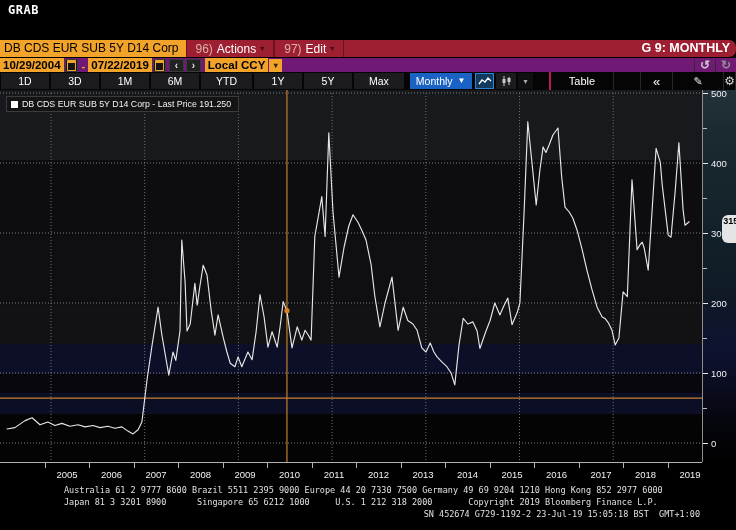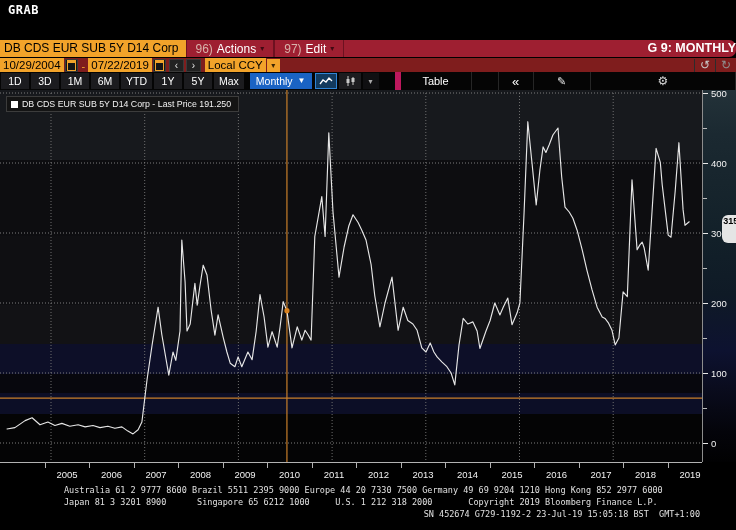--- a/index.html
+++ b/index.html
@@ -15,59 +15,59 @@
   #titlebar{left:0;top:40px;width:736px;height:17px;background:#9e1f31;
             display:flex;align-items:stretch;border-radius:7px;}
   #sec-name{background:#f2a32a;color:#000;font-size:12px;line-height:17px;
             padding:0 7px 0 4px;white-space:nowrap;}
   .red-btn{display:flex;align-items:center;gap:4px;padding:0 9px;
            border-left:1px solid #6d1120;border-right:1px solid #6d1120;
            color:#fff;font-size:12px;white-space:nowrap;cursor:default;}
   .red-btn .num{color:#d8b3ab;}
   .red-btn .caret{color:#3f0a12;font-size:8px;}
   #g9{margin-left:auto;color:#fff;font-size:12.5px;font-weight:700;
-      line-height:17px;padding-right:0;}
-
-  
-  #daterow{left:0;top:58px;width:736px;height:14px;background:#7f1d1d;
-           display:flex;align-items:flex-end;}
+      line-height:17px;padding-right:6px;}
+
+  
+  #daterow{left:0;top:58px;width:736px;height:14px;background:#701a75;
+           display:flex;align-items:flex-end;font-weight:bold;}
   .datefield{background:#f2a32a;color:#000;font-size:11.5px;line-height:14px;
              padding:0 3px;white-space:nowrap;}
   .calbtn{width:13px;height:13px;background:#161616;border:1px solid #3a3a3a;
           box-sizing:border-box;margin:0 1px;display:flex;align-items:center;
           justify-content:center;}
   .calglyph{width:7px;height:7px;border:1px solid #f2a32a;border-top:3px solid #f2a32a;}
   .dash{color:#f2a32a;font-size:11px;padding:0 3px;}
   .navbtn{width:15px;height:13px;background:#222;border:1px solid #3a3a3a;
           box-sizing:border-box;color:#e8e8e8;font-size:10px;line-height:11px;
           text-align:center;margin-left:2px;cursor:default;}
   .ccy-caret{width:13px;height:13px;background:#f2a32a;margin-left:1px;
              color:#3a2605;font-size:8px;text-align:center;line-height:13px;}
   .histbtn{width:20px;height:13px;color:#c9c9c9;font-size:12px;line-height:13px;
            text-align:center;border-left:1px solid #2c2c2c;cursor:default;}
 
   
   #toolbar{left:0;top:72px;width:736px;height:18px;background:#050505;
            display:flex;align-items:center;}
   .range-btn{height:16px;background:#1c1c1f;color:#fff;font-size:10.5px;
-             line-height:16px;padding:0 5px;margin-right:2px;text-align:center;
+             line-height:16px;padding:0 15px;margin-right:2px;text-align:center;
              min-width:18px;cursor:default;}
   #period-btn{height:16px;background:#1a63c4;color:#fff;font-size:10.5px;
               line-height:16px;padding:0 6px;margin:0 3px 0 4px;display:flex;
               align-items:center;gap:5px;cursor:default;}
   #period-btn .caret{font-size:8px;}
   .icon-tile{height:16px;display:flex;align-items:center;justify-content:center;
              margin-right:2px;cursor:default;}
   #line-icon-tile{width:22px;background:#123a5e;border:1px solid #2f84d6;
                   box-sizing:border-box;}
   #candle-icon-tile{width:22px;background:#1c1c1f;}
   #mini-caret-tile{width:16px;background:#101012;color:#aaa;font-size:8px;}
   .seg{height:18px;display:flex;align-items:center;justify-content:center;
        color:#fff;font-size:11px;border-right:1px solid #262626;cursor:default;}
-  #table-btn{width:70px;margin-left:14px;border-left:6px solid #be185d;}
+  #table-btn{width:70px;margin-left:14px;border-left:2px solid #be185d;}
   #collapse-btn{width:34px;margin-left:26px;border-left:1px solid #262626;
                 font-size:13px;}
   #chart-content-btn{width:132px;gap:6px;}
   #annotate-btn{width:56px;}
   #gear-btn{flex:1;color:#d6d6d6;font-size:12px;}
 
   
   #chart{left:0;top:90px;width:736px;height:372px;background:#000;}
   #axis-panel{left:703px;top:90px;width:33px;height:372px;
     background:linear-gradient(180deg,#233239 0%,#1b2931 12%,#17252d 25%,

